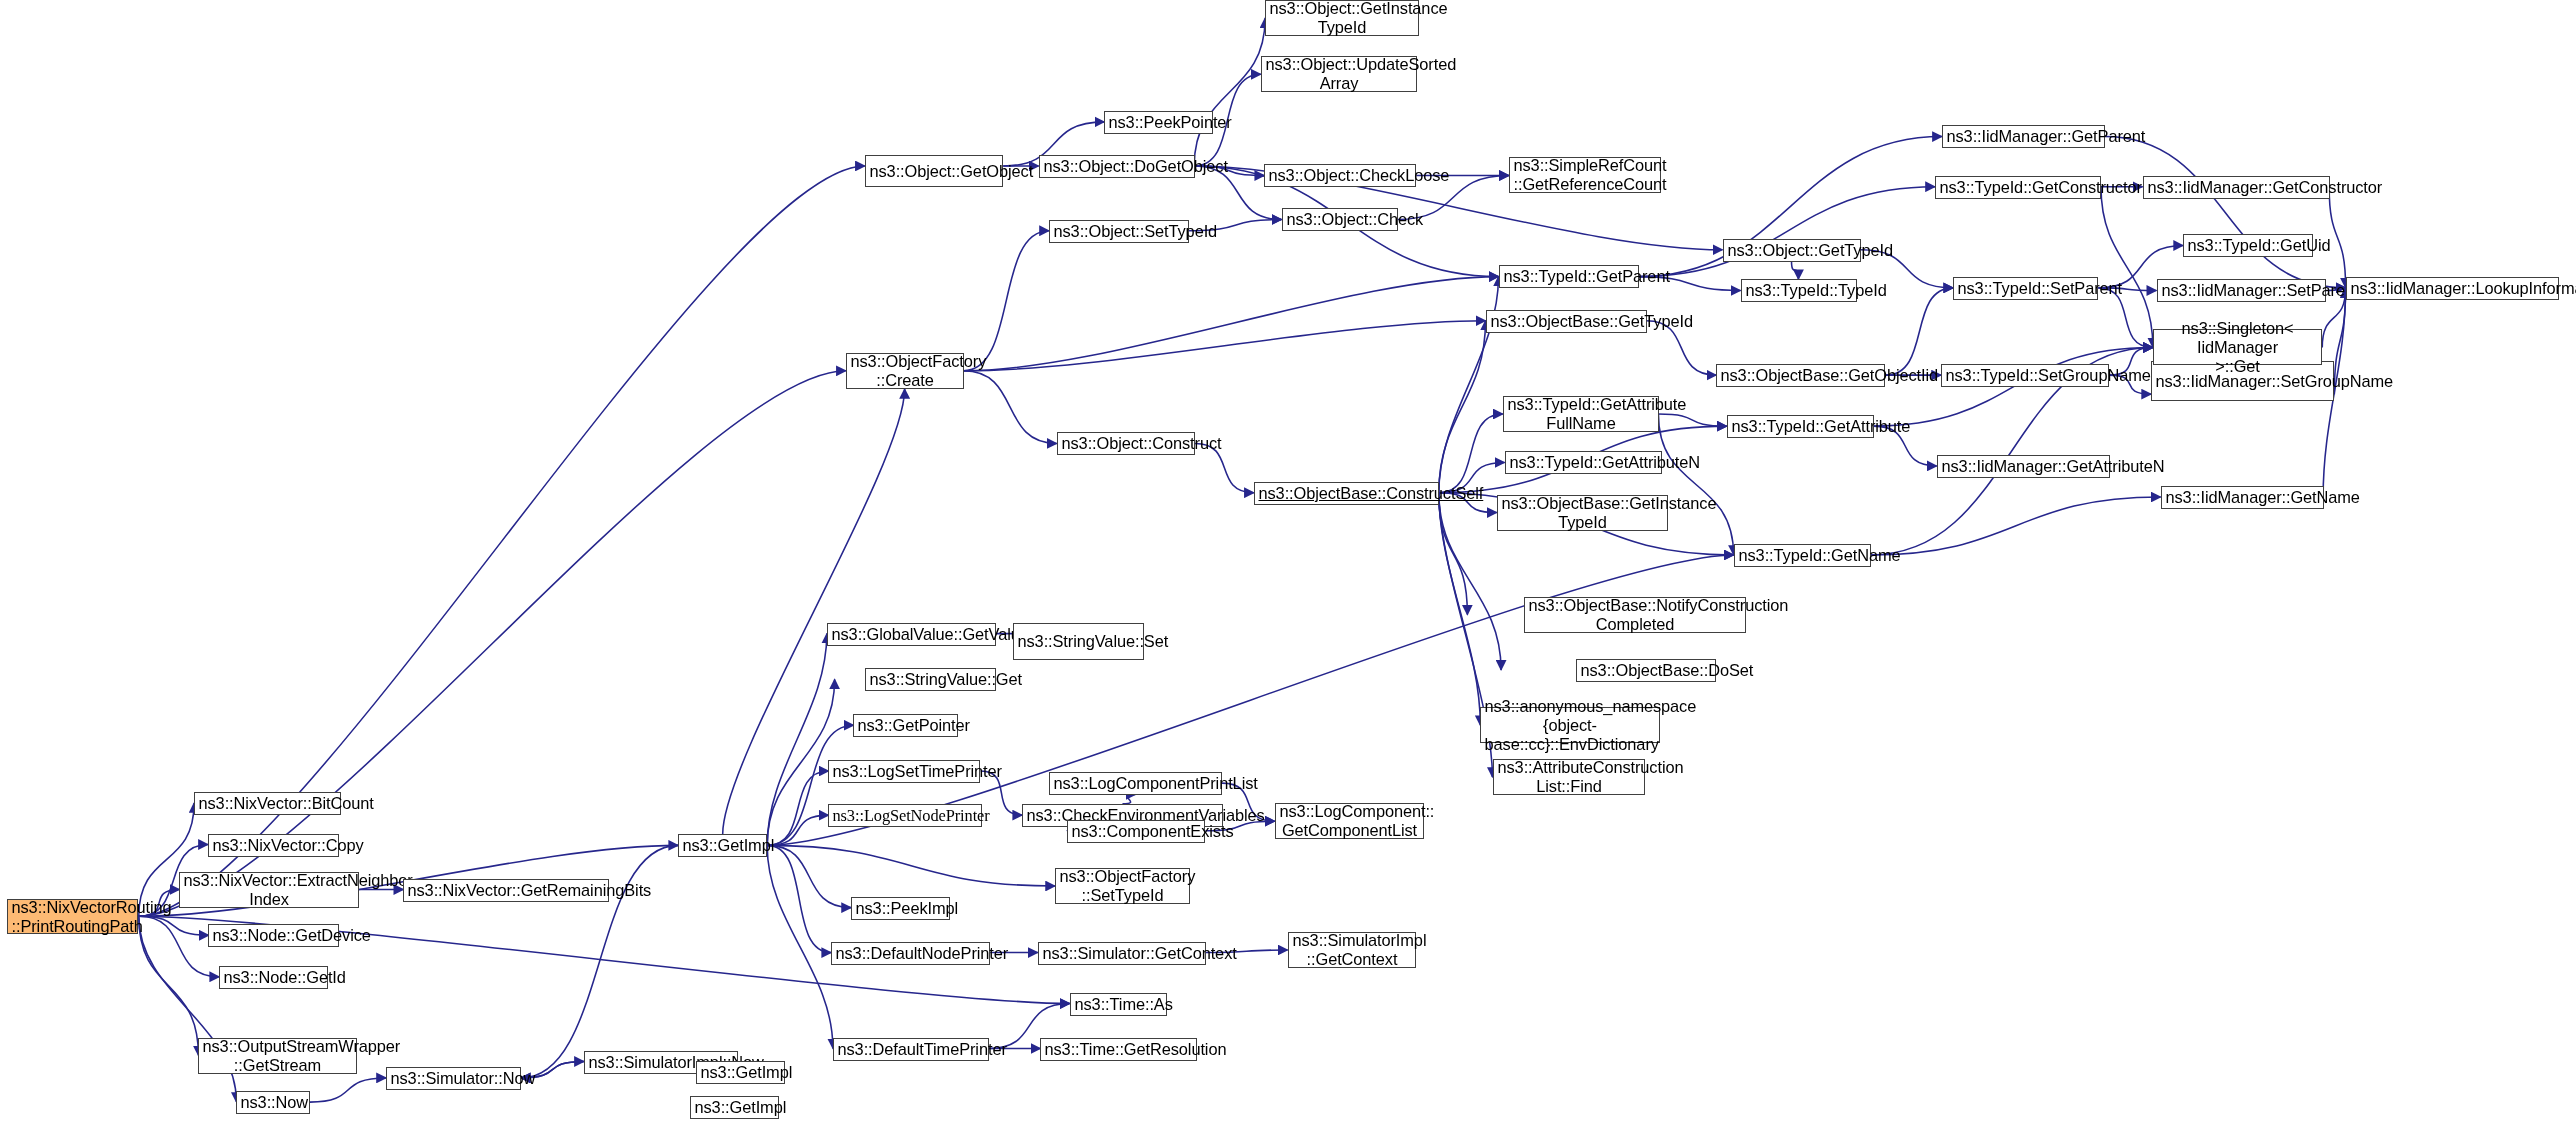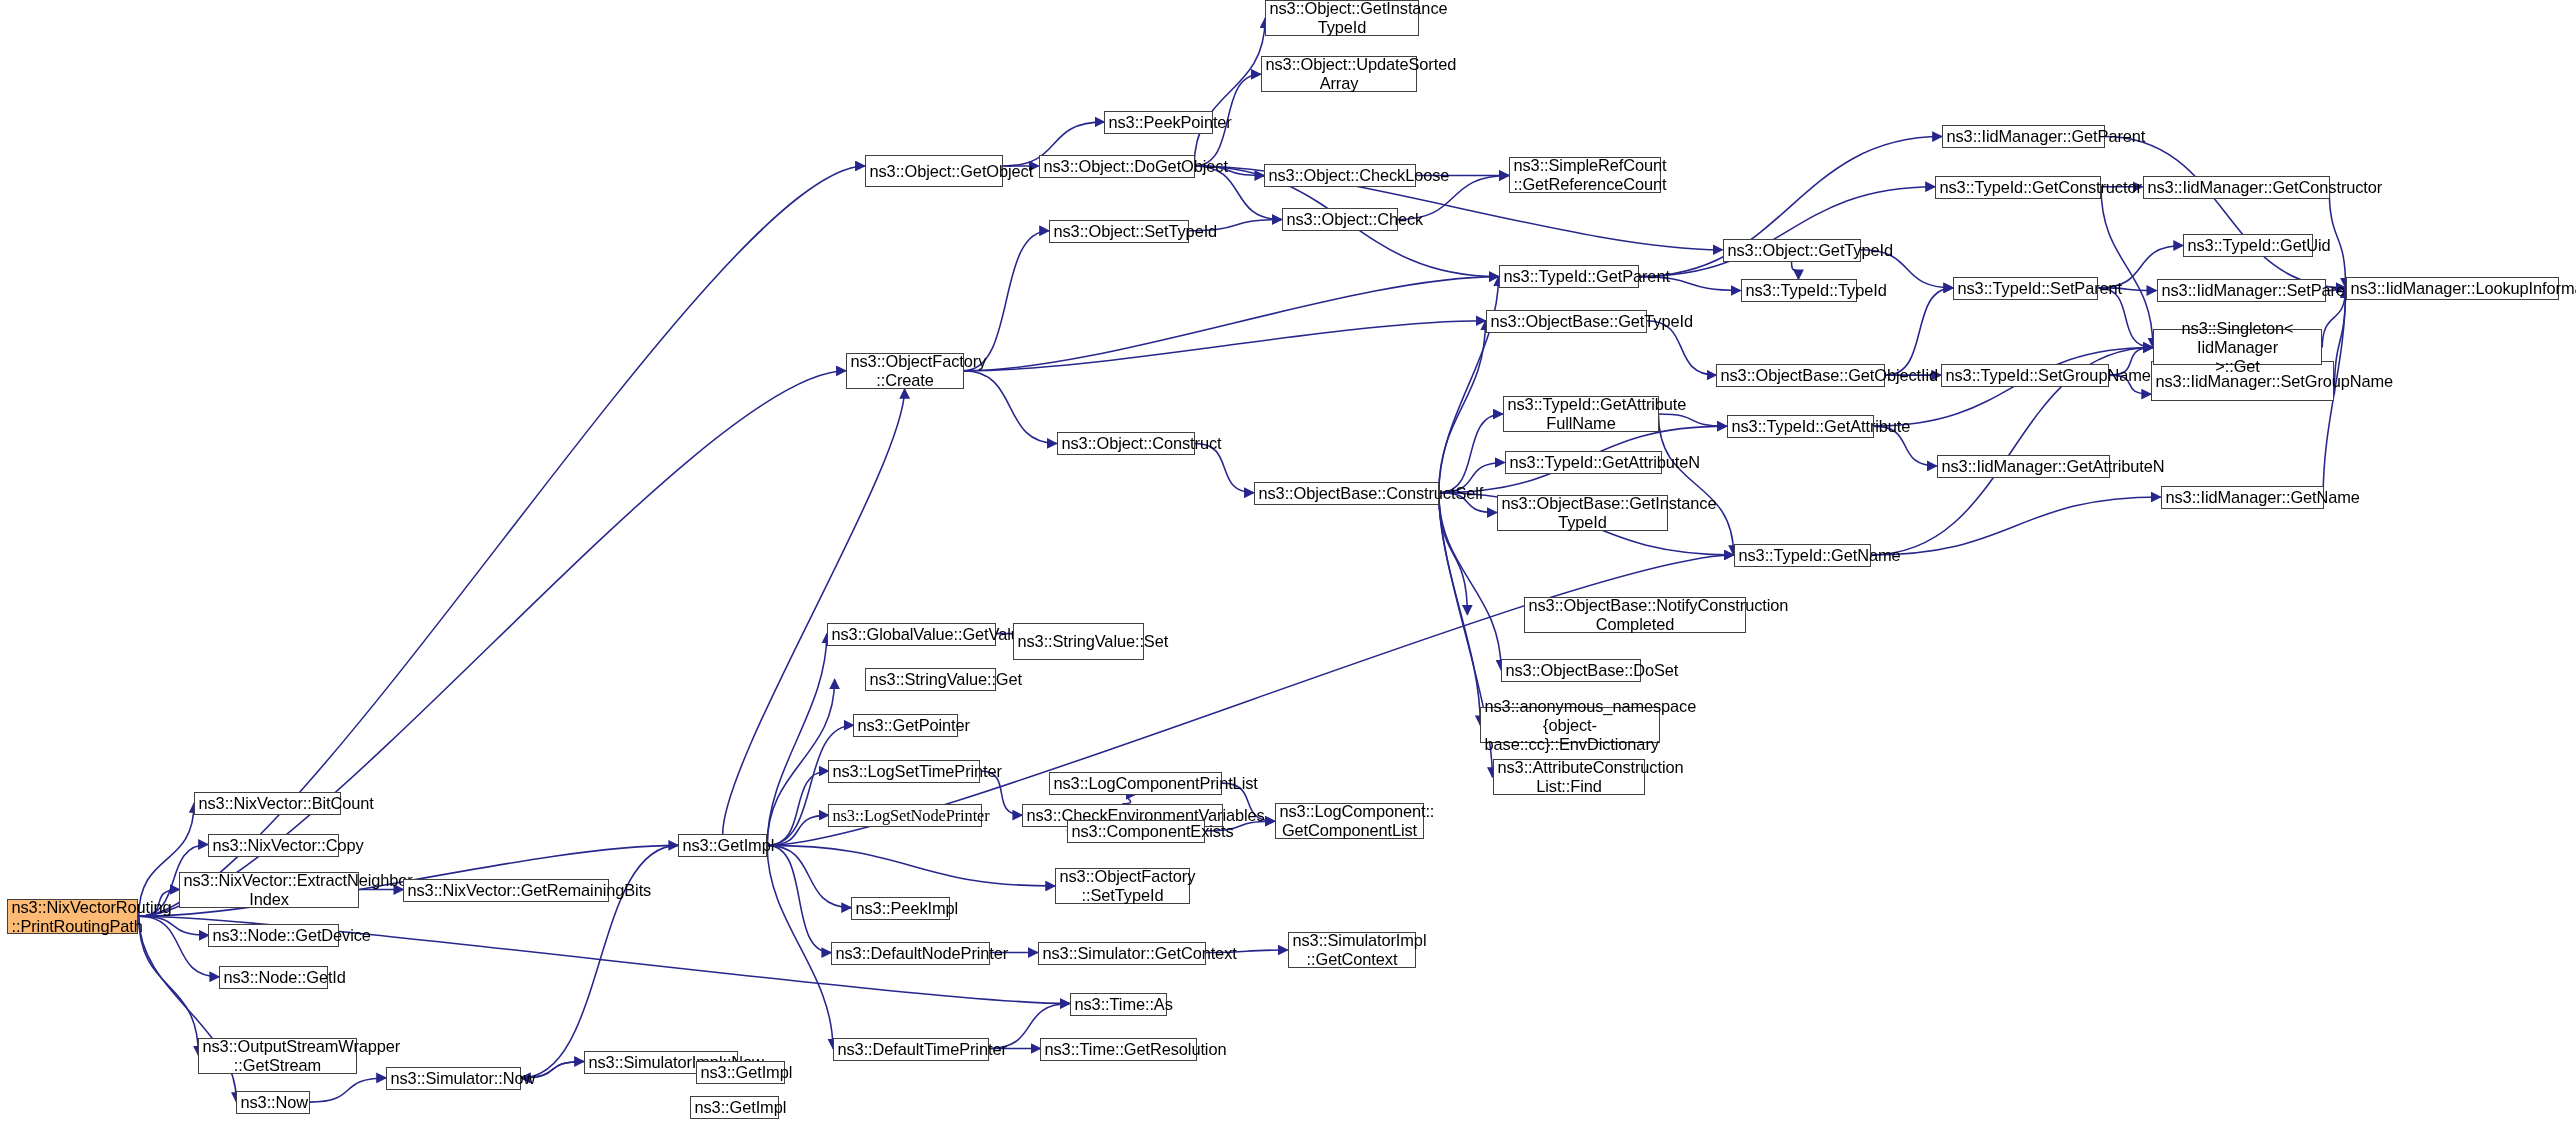--- a/index.html
+++ b/index.html
@@ -175,29 +175,29 @@
       <div class="node" style="left: 1055px; top: 868px; width: 135px; height: 36px;"><span class="lbl">ns3::ObjectFactory
 ::SetTypeId</span></div>
       <div class="node" style="left: 1049px; top: 772px; width: 173px; height: 22.5px;"><span class="lbl">ns3::LogComponentPrintList</span></div>
       <div class="node" style="left: 1067px; top: 820px; width: 138px; height: 22.5px;"><span class="lbl">ns3::ComponentExists</span></div>
       <div class="node" style="left: 1275px; top: 803px; width: 149px; height: 36px;"><span class="lbl">ns3::LogComponent::
 GetComponentList</span></div>
       <div class="node" style="left: 1493px; top: 759px; width: 152px; height: 36px;"><span class="lbl">ns3::AttributeConstruction
 List::Find</span></div>
       <div class="node" style="left: 1480px; top: 707px; width: 180px; height: 36px;"><span class="lbl">ns3::anonymous_namespace
 {object-base::cc}::EnvDictionary</span></div>
-      <div class="node" style="left: 1501px; top: 659px; width: 140px; height: 22.5px;"><span class="lbl">ns3::ObjectBase::DoSet</span></div>
+      <div class="node" style="left: 1576px; top: 659px; width: 140px; height: 22.5px;"><span class="lbl">ns3::ObjectBase::DoSet</span></div>
       <div class="node" style="left: 1524px; top: 597px; width: 222px; height: 36px;"><span class="lbl">ns3::ObjectBase::NotifyConstruction
 Completed</span></div>
       <div class="node" style="left: 1497px; top: 495px; width: 171px; height: 36px;"><span class="lbl">ns3::ObjectBase::GetInstance
 TypeId</span></div>
       <div class="node" style="left: 1505px; top: 451px; width: 157px; height: 22.5px;"><span class="lbl">ns3::TypeId::GetAttributeN</span></div>
       <div class="node" style="left: 1503px; top: 396px; width: 156px; height: 36px;"><span class="lbl">ns3::TypeId::GetAttribute
 FullName</span></div>
-      <div class="node" style="left: 1254px; top: 482px; width: 185px; height: 22.5px;"><span class="lbl">ns3::ObjectBase::ConstructSelf</span></div>
+      <div class="node" style="left: 1254px; top: 482px; width: 185px; height: 22.5px; text-decoration: underline;"><span class="lbl">ns3::ObjectBase::ConstructSelf</span></div>
       <div class="node" style="left: 1057px; top: 432px; width: 138px; height: 22.5px;"><span class="lbl">ns3::Object::Construct</span></div>
       <div class="node" style="left: 846px; top: 353px; width: 118px; height: 36px;"><span class="lbl">ns3::ObjectFactory
 ::Create</span></div>
       <div class="node" style="left: 1049px; top: 220px; width: 140px; height: 22.5px;"><span class="lbl">ns3::Object::SetTypeId</span></div>
       <div class="node" style="left: 865px; top: 155px; width: 138px; height: 32px;"><span class="lbl">ns3::Object::GetObject</span></div>
       <div class="node" style="left: 1104px; top: 111px; width: 109px; height: 22.5px;"><span class="lbl">ns3::PeekPointer</span></div>
       <div class="node" style="left: 1039px; top: 155px; width: 156px; height: 22.5px; text-align: center;"><span class="lbl">ns3::Object::DoGetObject</span></div>
       <div class="node" style="left: 1264px; top: 164px; width: 152px; height: 22.5px;"><span class="lbl">ns3::Object::CheckLoose</span></div>
       <div class="node" style="left: 1282px; top: 208px; width: 116px; height: 22.5px;"><span class="lbl">ns3::Object::Check</span></div>
       <div class="node" style="left: 1265px; top: 0px; width: 154px; height: 36px;"><span class="lbl">ns3::Object::GetInstance

